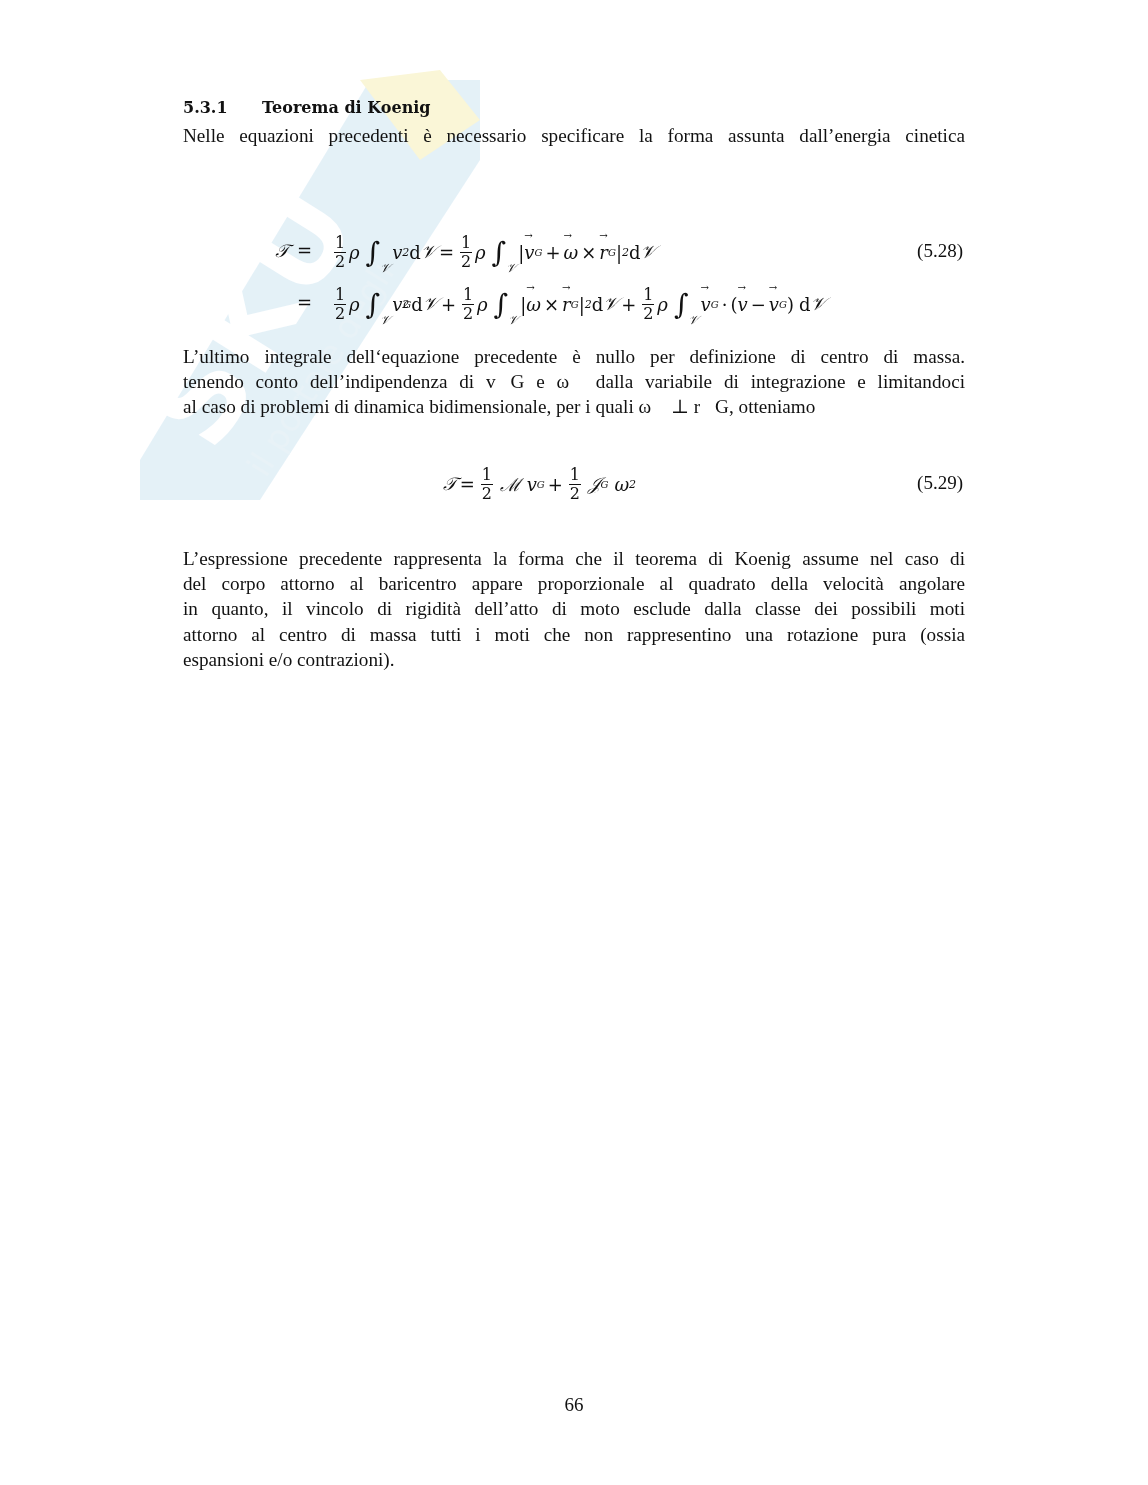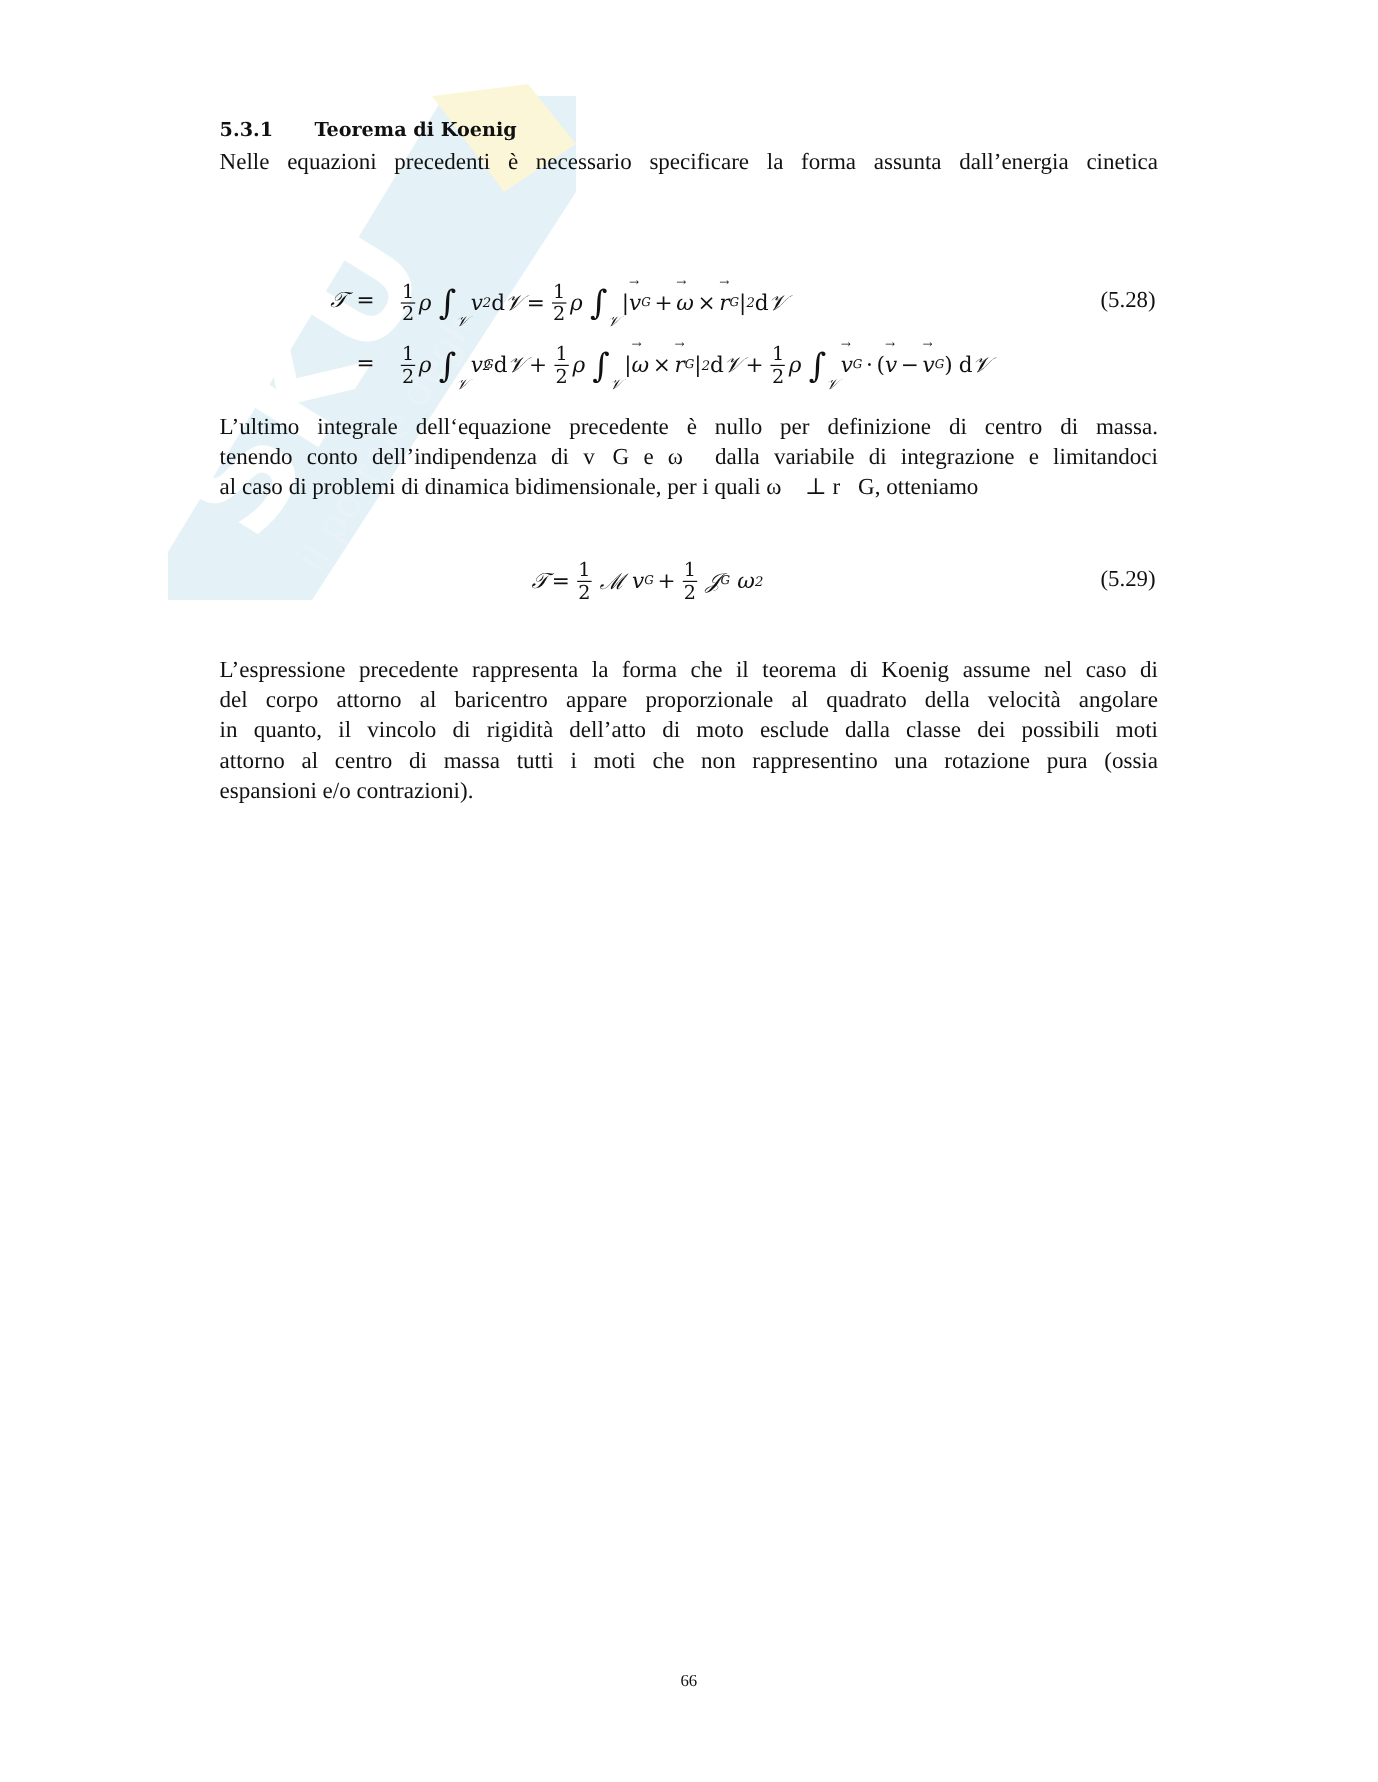--- a/index.html
+++ b/index.html
@@ -27,21 +27,21 @@
   .integral sub { position:absolute; font-size:12px; bottom:-6px; right:-10px; font-style:italic; }
   .sym { margin:0 3px; font-style:normal; }
   sub.g { font-size:10px; font-style:italic; vertical-align:-4px; }
   sup { font-size:11px; vertical-align:7px; }
   .vec { position:relative; display:inline-block; }
   .vec::before { content:"→"; position:absolute; top:-12px; left:0; font-size:10px; font-style:normal; }
   .eq1 { top:228px; }
   .eq2 { top:280px; }
   .eq3 { position:absolute; top:460px; left:0; width:782px; height:48px; font-family:"DejaVu Serif", serif; font-size:18px; font-style:italic; }
   .eq3 .body { position:absolute; left:260px; top:0; height:48px; display:flex; align-items:center; white-space:nowrap; }
-  .page-number { position:absolute; top:1394px; left:0; width:782px; text-align:center; font-family:"Liberation Serif", serif; font-size:14px; }
+  .page-number { position:absolute; top:1394px; left:0; width:782px; text-align:center; font-family:"Liberation Serif", serif; font-size:19px; }
 </style>
 </head>
 <body>
 
 <svg class="watermark" viewBox="0 0 420 460" xmlns="http://www.w3.org/2000/svg">
   <g opacity="0.55">
     <polygon points="80,420 310,40 420,40 420,120 200,460 80,460" fill="#cfe6f2"></polygon>
     <polygon points="300,40 380,30 420,80 360,120" fill="#f6efb8"></polygon>
     <g transform="rotate(-58 210 250)" fill="#ffffff" font-family="DejaVu Sans, sans-serif" font-weight="bold" font-size="120">
       <text x="40" y="290">SKU</text>

